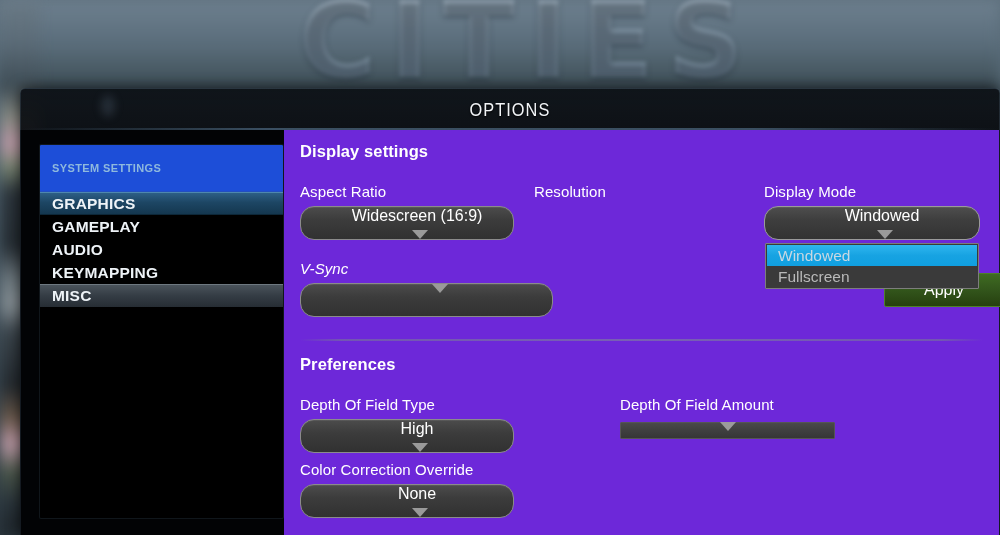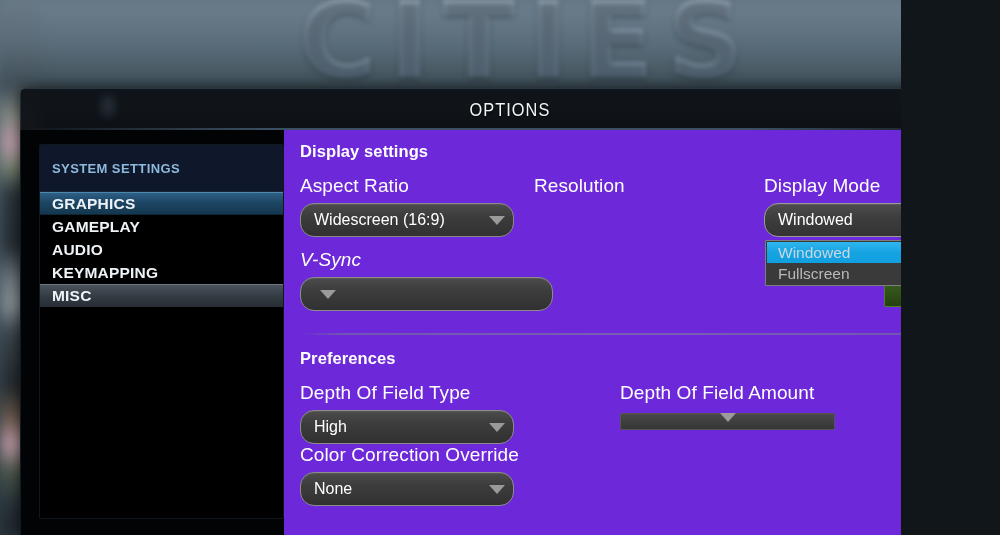--- a/index.html
+++ b/index.html
@@ -3,21 +3,21 @@
 <meta charset="utf-8">
 <style>
   * { box-sizing: border-box; margin: 0; padding: 0; }
   html, body {
     width: 1000px; height: 535px;
     overflow: hidden;
     background: #11161b;
     font-family: "DejaVu Sans", sans-serif;
   }
 
-  #root { position: relative; width: 901px; height: 535px; overflow: hidden; }
+  #root { position: relative; width: 1000px; height: 535px; overflow: hidden; }
 
   
   .bg {
     position: absolute; inset: 0;
     background:
       linear-gradient(180deg, #5d6f7c 0%, #4e626f 30%, #3d4d58 60%, #2c3840 100%);
   }
   .bg-blurbox {
     position: absolute;
     filter: blur(7px);
@@ -124,25 +124,25 @@
     border: 1px solid rgba(75,100,125,.22);
     border-radius: 2px;
     height: 375px;
     overflow: hidden;
   }
   .sidebar-header {
     height: 47px;
     display: flex; align-items: center;
     padding-left: 12px;
     font-family: "Liberation Sans", sans-serif;
-    font-size: 13px;
+    font-size: 11px;
     font-weight: 700;
     letter-spacing: .4px;
     color: #8fb9dd;
-    background: #0f172a;
+    background: #1d4ed8;
     border-bottom: 1px solid rgba(60,85,110,.22);
   }
   .nav-item {
     height: 23px;
     display: flex; align-items: center;
     padding-left: 12px;
     font-family: "Liberation Sans", sans-serif;
     font-size: 15.5px;
     font-weight: 700;
     letter-spacing: .2px;
@@ -183,38 +183,40 @@
       rgba(60,70,80,0) 0%, rgba(120,130,140,.50) 6%,
       rgba(130,140,150,.55) 50%, rgba(120,130,140,.50) 94%,
       rgba(60,70,80,0) 100%);
   }
 
   .row { display: flex; }
 
   .field { position: relative; }
   .field-label {
     font-family: "Liberation Sans", sans-serif;
-    font-size: 19px;
+    font-size: 15px;
     font-weight: 400;
     color: #ffffff;
     margin-bottom: 6px;
     letter-spacing: .1px;
     white-space: nowrap;
+    margin-top: 8px;
   }
 
   .dropdown {
     position: relative;
     height: 34px;
     background: linear-gradient(180deg, #4c4c4c 0%, #3c3c3c 40%, #313131 100%);
     border: 1px solid #8b8b8b;
     border-radius: 14px;
     display: flex; align-items: center;
-    padding: 0 8px 0 13px;
+    padding: 0 8px 0 28px;
     cursor: pointer;
     box-shadow: inset 0 1px 0 rgba(255,255,255,.07);
+    flex-direction: column;
   }
   .dropdown-value {
     flex: 1;
     font-family: "Liberation Sans", sans-serif;
     font-size: 16px;
     color: #ffffff;
     white-space: nowrap;
     overflow: hidden;
   }
   .caret {

